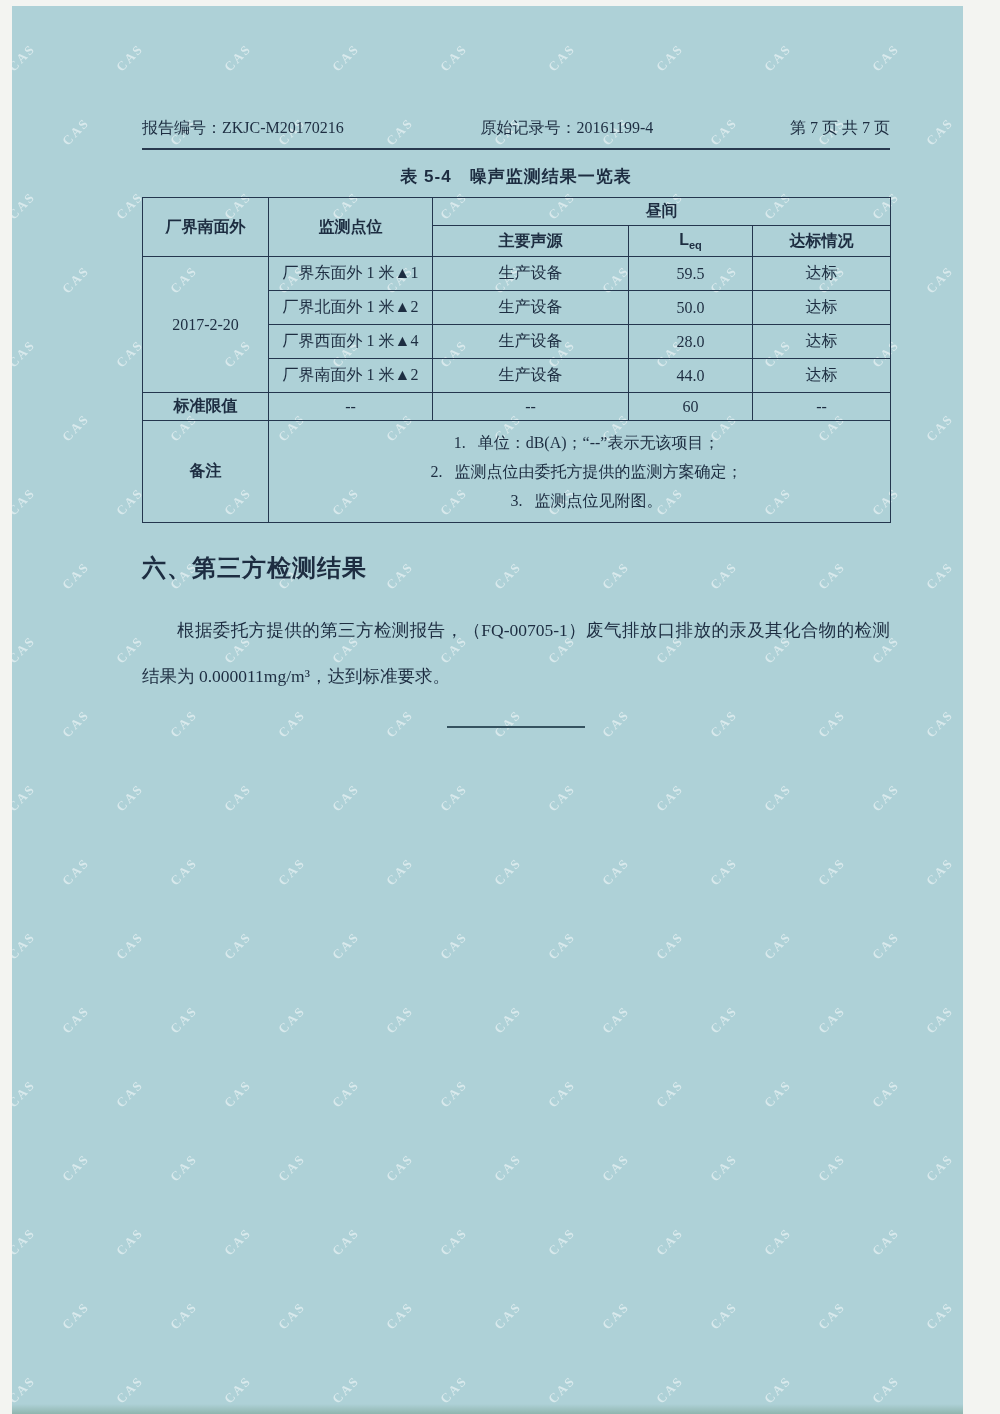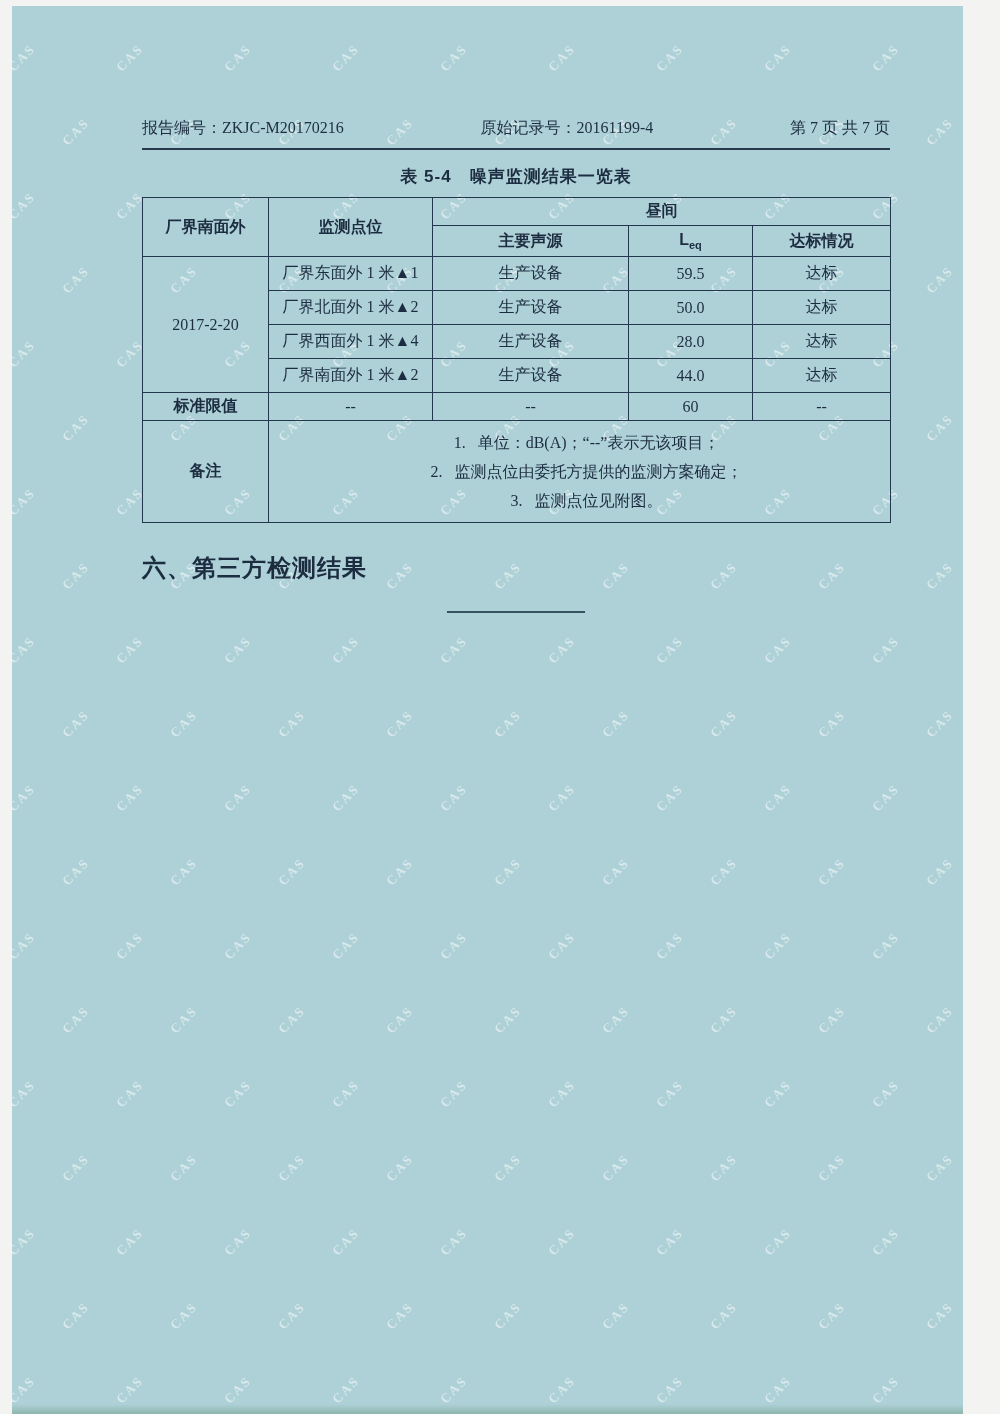--- a/index.html
+++ b/index.html
@@ -331,18 +331,19 @@
             <div class="remark-line">1.   单位：dB(A)；“--”表示无该项目；</div>
             <div class="remark-line">2.   监测点位由委托方提供的监测方案确定；</div>
             <div class="remark-line">3.   监测点位见附图。</div>
           </td>
         </tr>
       </tbody>
     </table>
 
     <div class="section-heading">六、第三方检测结果</div>
 
+    <p class="body-para">根据委托方提供的第三方检测报告，（FQ-00705-1）废气排放口排放的汞及其化合物的检测结果为 0.000011mg/m³，达到标准要求。</p>
 
     <div class="sig-line"></div>
   </div>
 
   <div class="bottom-edge"></div>
 </div>
 
 </body></html>

